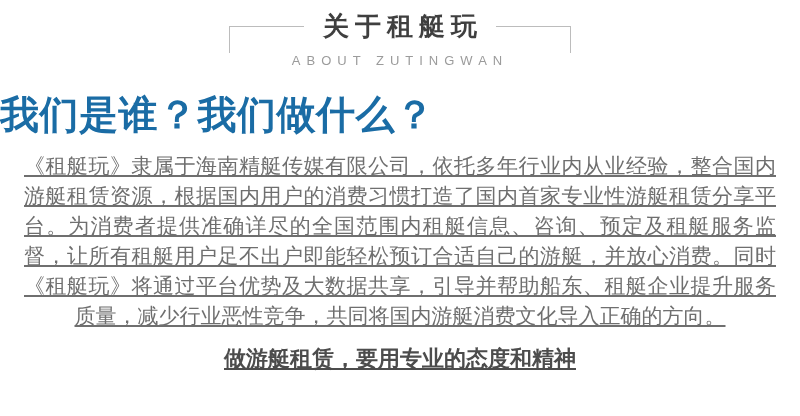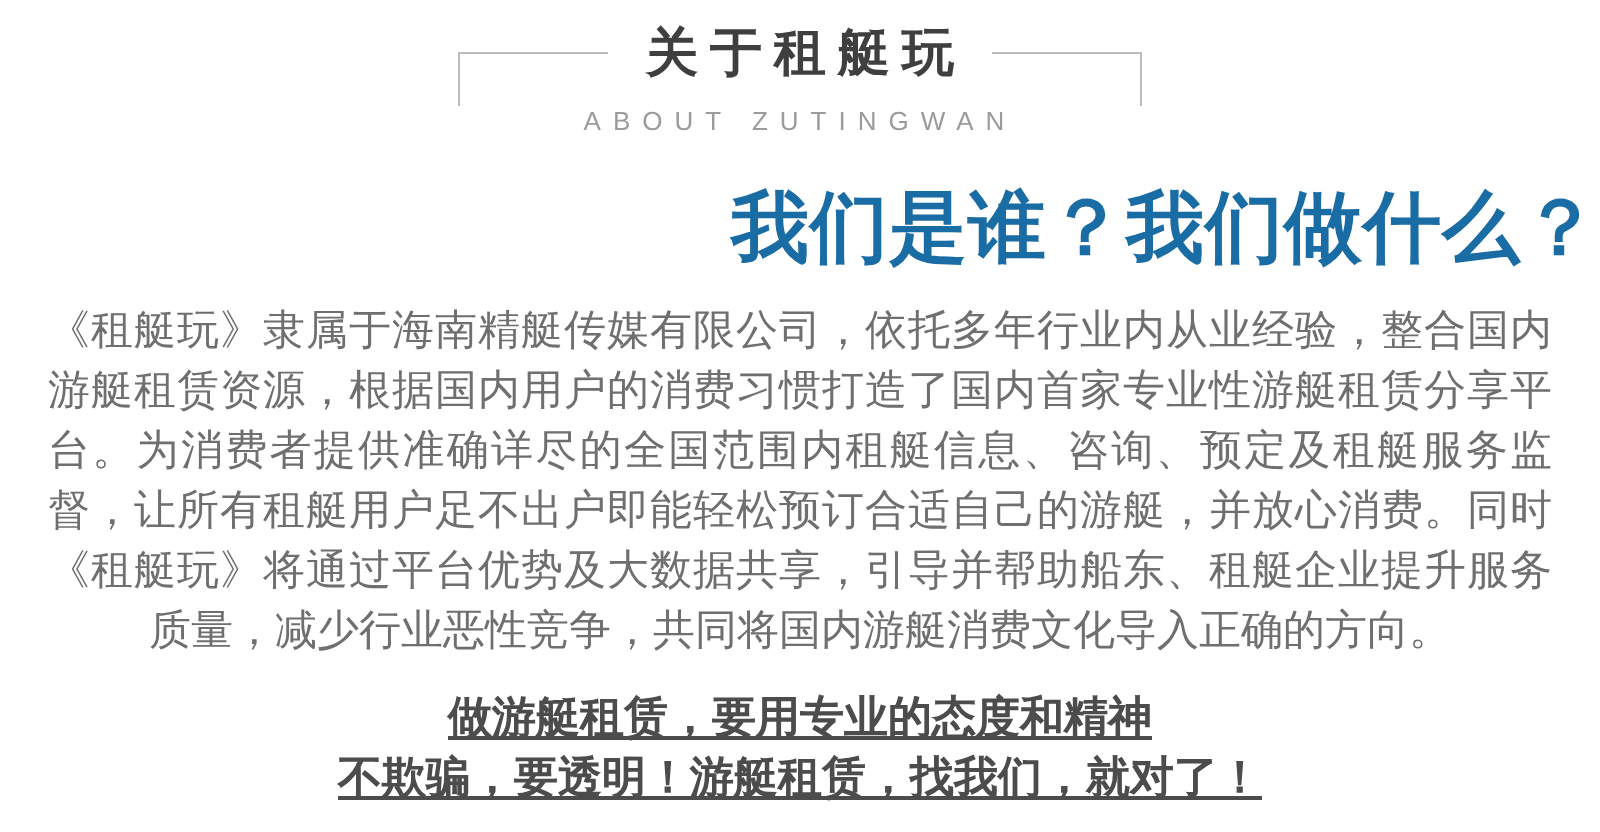--- a/index.html
+++ b/index.html
@@ -66,38 +66,39 @@
   .section-subtitle {
     font-size: 13px;
     color: #9b9b9b;
     letter-spacing: 6px;
     white-space: nowrap;
   }
 
   
   .main-heading {
     margin-top: 27px;
-    text-align: right;
+    text-align: left;
     font-size: 39px;
     line-height: 46px;
     font-weight: bold;
     color: #1a6ca5;
     letter-spacing: 0.5px;
   }
 
   
   .about-paragraph {
     width: 752px;
     margin: 13px auto 0 auto;
     font-size: 21px;
     line-height: 30px;
     color: #6f6f6f;
     text-align: justify;
     text-align-last: center;
     text-justify: inter-ideograph;
+    text-decoration: underline;
   }
 
   
   .slogan {
     margin-top: 13px;
     text-align: center;
     font-size: 22px;
     line-height: 30px;
     font-weight: bold;
     color: #4c4c4c;
@@ -123,16 +124,15 @@
       <span class="hline"></span>
     </div>
   </div>
 
   <h2 class="main-heading">我们是谁？我们做什么？</h2>
 
   <p class="about-paragraph">《租艇玩》隶属于海南精艇传媒有限公司，依托多年行业内从业经验，整合国内游艇租赁资源，根据国内用户的消费习惯打造了国内首家专业性游艇租赁分享平台。为消费者提供准确详尽的全国范围内租艇信息、咨询、预定及租艇服务监督，让所有租艇用户足不出户即能轻松预订合适自己的游艇，并放心消费。同时《租艇玩》将通过平台优势及大数据共享，引导并帮助船东、租艇企业提升服务质量，减少行业恶性竞争，共同将国内游艇消费文化导入正确的方向。</p>
 
   <div class="slogan">
     <div>做游艇租赁，要用专业的态度和精神</div>
-    <div>不欺骗，要透明！游艇租赁，找我们，就对了！</div>
   </div>
 
 </div>
 
 </body></html>

